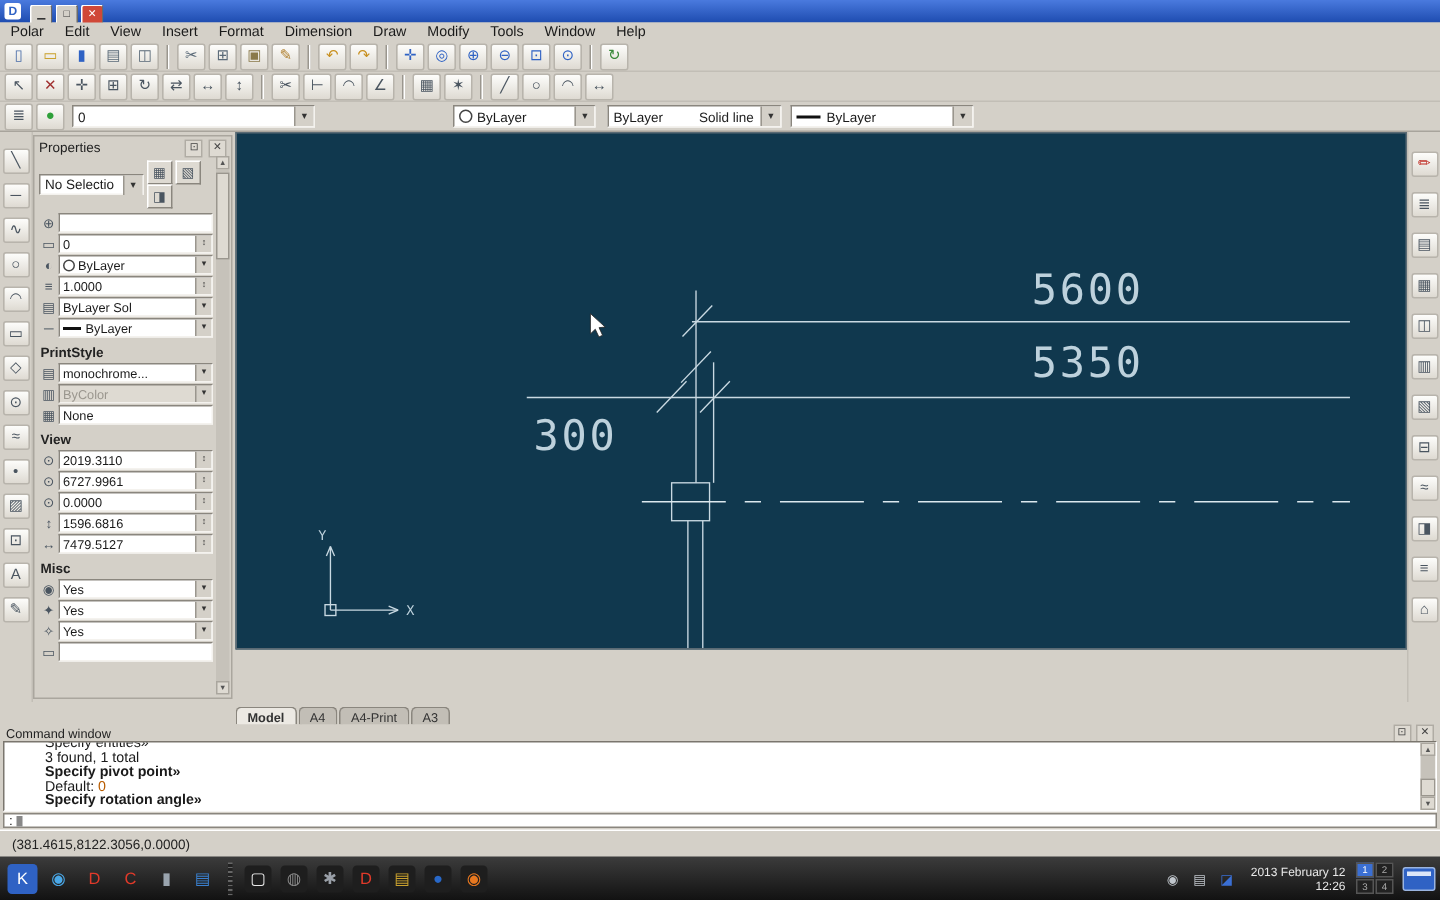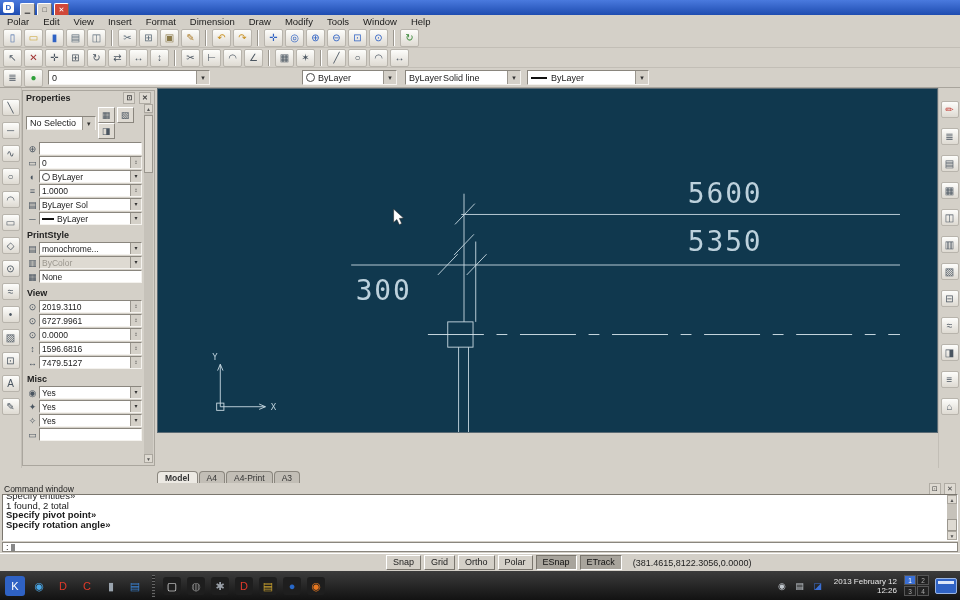--- a/index.html
+++ b/index.html
@@ -30,33 +30,33 @@
              border-bottom:1px solid #a8a49c;display:flex;align-items:center;padding-left:2px;box-sizing:border-box;}
   .fmticons{display:inline-flex;}
   .fcombo{display:inline-flex;align-items:center;height:15px;background:#fff;border:1px solid;
           border-color:#8a867e #f4f2ee #f4f2ee #8a867e;font-size:9px;padding-left:3px;box-sizing:border-box;}
   .fcombo .arrow{width:12px;height:13px;margin-left:auto;background:#d4d0c8;border-left:1px solid #9a968e;
                  text-align:center;font-size:7px;line-height:13px;color:#333;}
   .lswatch{width:7px;height:7px;border:1px solid #444;border-radius:50%;background:#fff;margin-right:3px;}
   .wline{width:16px;height:2px;background:#111;margin-right:4px;}
   .fc-layer{width:162px;margin-left:4px;} .fc-color{width:95px;margin-left:92px;}
   .fc-style{width:116px;margin-left:8px;} .fc-weight{width:122px;margin-left:6px;}
-  .fc-style .prevtxt{margin-left:1px;color:#222;}
+  .fc-style .prevtxt{margin-left:24px;color:#222;}
   
   .main{position:absolute;left:0;top:88px;width:960px;height:380px;}
   .strip{position:absolute;top:0;height:380px;width:22px;display:flex;flex-direction:column;
          align-items:center;padding-top:8px;box-sizing:border-box;background:#d4d0c8;}
   .strip.left{left:0;border-right:1px solid #c2beb6;}
   .strip.right{left:938px;border-left:1px solid #c2beb6;}
   .strip .tbicon{width:16px;height:15px;line-height:15px;margin:3px 0;}
   .strip.right .tbicon{margin:5px 0;}
   
   .props{position:absolute;left:22px;top:2px;width:133px;height:376px;background:#d4d0c8;
          border:1px solid #aaa69e;box-sizing:border-box;font-size:8.5px;}
-  .props-title{height:12px;display:flex;align-items:center;padding:1px 3px;font-size:9px;color:#222;font-weight:bold;}
+  .props-title{height:12px;display:flex;align-items:center;padding:1px 3px;font-size:9px;color:#222;}
   .pt-btns{margin-left:auto;}
   .ptbtn{display:inline-block;width:10px;height:10px;font-size:7px;line-height:10px;text-align:center;
          border:1px solid #b0aca4;background:#dedad2;margin-left:1px;color:#444;}
   .props-selrow{display:flex;align-items:center;padding:2px 3px;}
   .fcombo.sel{width:72px;height:14px;}
   .pbtn{display:inline-block;width:15px;height:14px;border:1px solid;border-color:#fff #8a867e #8a867e #fff;
         background:#dedad2;font-size:9px;line-height:14px;text-align:center;color:#4a5560;margin-left:2px;}
   .prow{display:flex;align-items:center;height:13px;margin:1px 12px 1px 3px;}
   .prow-icon{width:13px;font-size:9px;color:#4a5560;text-align:center;}
   .pfield{flex:1;display:flex;align-items:center;height:13px;background:#fff;border:1px solid;
@@ -79,21 +79,21 @@
   .tab{display:inline-block;padding:1px 7px 0 7px;font-size:8.5px;border:1px solid #8a867e;border-bottom:none;
        border-radius:4px 4px 0 0;background:#c2beb6;color:#333;margin-right:1px;height:12px;box-sizing:border-box;}
   .tab.active{background:#ece9e3;font-weight:bold;}
   
   .cmdwin{position:absolute;left:0;top:483px;width:960px;height:70px;background:#d4d0c8;}
   .cmd-header{height:11px;display:flex;align-items:center;padding:0 4px;font-size:8.5px;color:#222;}
   .cmd-btns{margin-left:auto;}
   .cmd-body{position:relative;margin:0 2px;height:47px;background:#fff;border:1px solid;
             border-color:#7a766e #fff #fff #7a766e;overflow:hidden;font-size:9.5px;line-height:9.5px;padding:0 3px;box-sizing:border-box;}
   .cmd-scroll{margin-top:-4px;}
-  .cline{height:9.5px;white-space:pre;}
+  .cline{height:9.5px;white-space:pre;margin-left:24px;}
   .cline.bold{font-weight:bold;}
   .orange{color:#b85c00;}
   .linkblue{color:#1a3fbf;text-decoration:underline;}
   .cmd-sb{position:absolute;right:0;top:0;bottom:0;width:10px;display:flex;flex-direction:column;background:#c6c2ba;}
   .cmd-sb .ps-thumb{position:static;height:12px;margin-top:auto;}
   .cmd-prompt{margin:1px 2px 0 2px;height:10px;background:#fff;border:1px solid #8a867e;
               font-size:9px;line-height:9px;padding-left:3px;box-sizing:border-box;}
   .caret{display:inline-block;width:4px;height:7px;background:#888;margin-left:2px;vertical-align:middle;}
   
   .statusbar{position:absolute;left:0;top:553px;width:960px;height:18px;background:#d4d0c8;
@@ -455,44 +455,37 @@
     <div class="cmd-header">
       <span>Command window</span>
       <span class="cmd-btns">
         <span class="ptbtn">⊡</span>
         <span class="ptbtn">✕</span>
       </span>
     </div>
     <div class="cmd-body">
       <div class="cmd-scroll">
         <div class="cline">Specify entities»</div>
-        <div class="cline">1 found, 2 total</div>
+        <div class="cline">3 found, 1 total</div>
         <div class="cline bold">Specify pivot point»</div>
+        <div class="cline"><span>Default: </span><span class="orange">0</span></div>
         <div class="cline bold">Specify rotation angle»</div>
       </div>
       <div class="cmd-sb">
         <span class="ps-arrow">▲</span>
         <div class="ps-thumb"></div>
         <span class="ps-arrow">▼</span>
       </div>
     </div>
     <div class="cmd-prompt">
       <span>:</span><span class="caret"></span>
     </div>
   </div>
 
   <div class="statusbar">
-    <div id="toggles">
-        <span class="stgl">Snap</span>
-        <span class="stgl">Grid</span>
-        <span class="stgl">Ortho</span>
-        <span class="stgl">Polar</span>
-        <span class="stgl active">ESnap</span>
-        <span class="stgl active">ETrack</span>
-      </div>
     <span class="coords">(381.4615,8122.3056,0.0000)</span>
   </div>
 
   <div class="taskbar">
     <span id="tb-launchers" style="display:inline-flex;">
         <span class="lch" style="color: rgb(255, 255, 255); background: rgb(47, 98, 196);">K</span>
         <span class="lch" style="color: rgb(74, 168, 232);">◉</span>
         <span class="lch" style="color: rgb(224, 58, 42);">D</span>
         <span class="lch" style="color: rgb(224, 58, 42);">C</span>
         <span class="lch" style="color: rgb(154, 164, 174);">▮</span>

